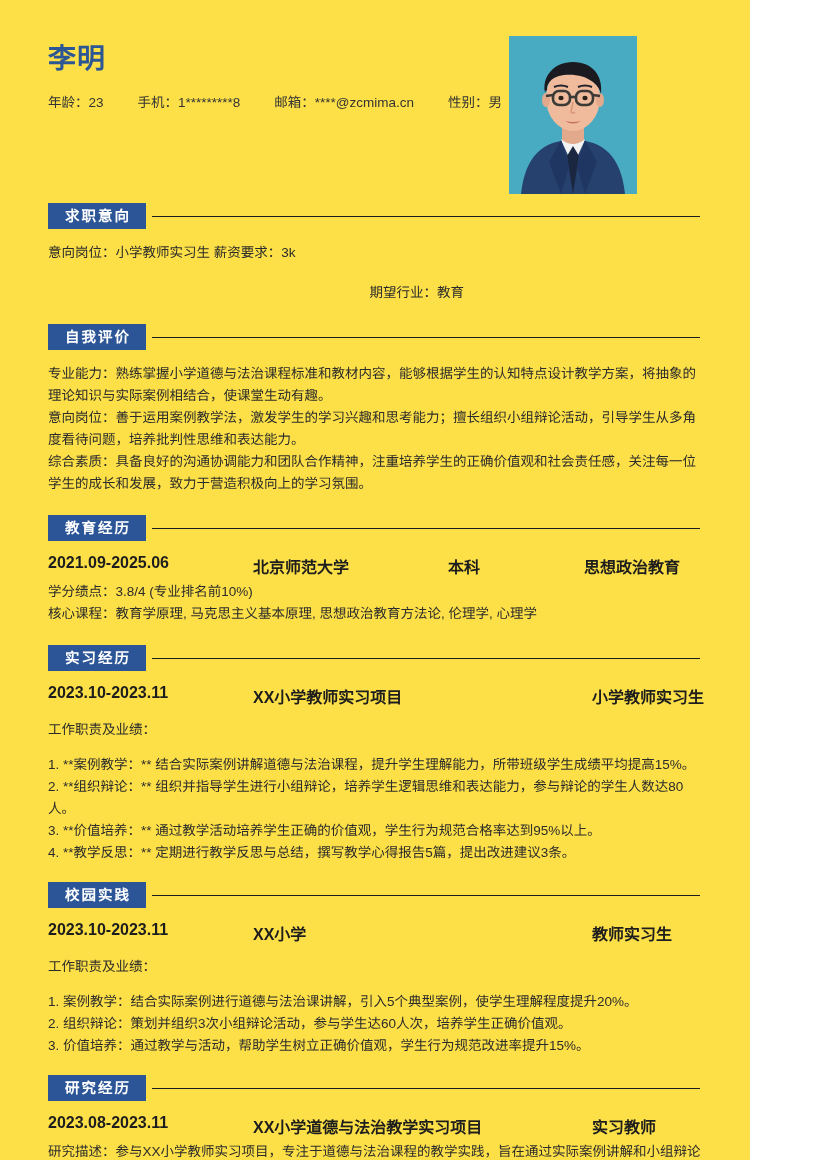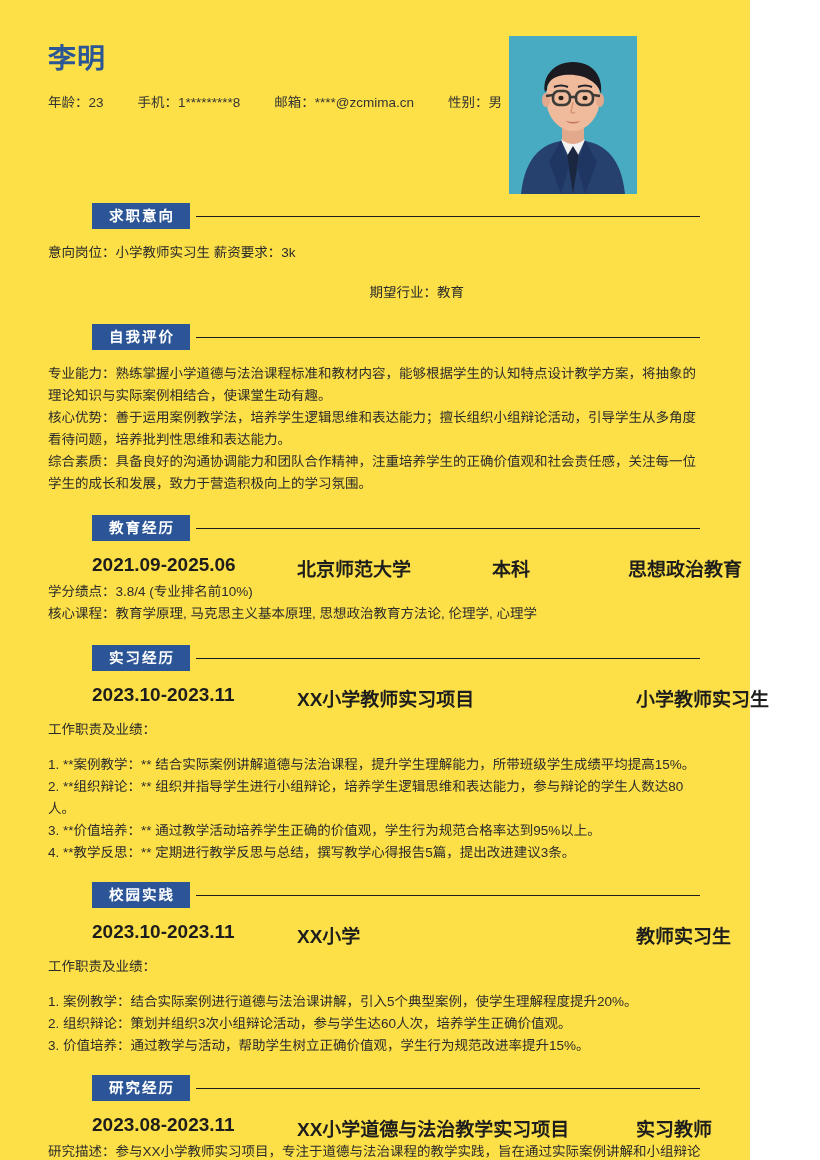--- a/index.html
+++ b/index.html
@@ -77,21 +77,20 @@
     background: #2b5596;
     color: #ffffff;
     font-size: 14.5px;
     font-weight: bold;
     letter-spacing: 2px;
     line-height: 26px;
     height: 26px;
     padding: 0 15px 0 17px;
     white-space: nowrap;
     box-sizing: border-box;
-    margin-left: 44px;
   }
   .sec-rule {
     flex: 1;
     height: 0;
     border-top: 1px solid #1c1c1c;
     margin-left: 6px;
     margin-right: 2px;
   }
 
   
@@ -111,25 +110,24 @@
     color: #2b2b2b;
     padding-bottom: 20px;
   }
   .intent-left { white-space: nowrap; }
   .intent-right { margin-left: 74px; white-space: nowrap; margin-top: 40px; }
 
   
   .exp-row {
     position: relative;
     height: 21px;
-    font-size: 19px;
+    font-size: 16px;
     font-weight: bold;
     color: #1d1d1d;
     margin-bottom: 6px;
-    margin-left: 44px;
   }
   .exp-row > span { position: absolute; top: 0; white-space: nowrap; }
   .col-date  { left: 0; }
   .col-org   { left: 205px; }
   .col-deg   { left: 400px; }
   .col-major { left: 536px; }
   .col-role-far { left: 544px; }
 
   .detail-list .para { margin: 0; }
   .sub-label {
@@ -209,21 +207,21 @@
     </div>
   </div>
 
   <div class="section">
     <div class="sec-head">
       <div class="sec-badge">自我评价</div>
       <div class="sec-rule"></div>
     </div>
     <div class="pad-bottom-20">
       <p class="para">专业能力：熟练掌握小学道德与法治课程标准和教材内容，能够根据学生的认知特点设计教学方案，将抽象的理论知识与实际案例相结合，使课堂生动有趣。</p>
-      <p class="para">核心优势：善于运用案例教学法，培养学生逻辑思维和表达能力；擅长组织小组辩论活动，引导学生从多角度看待问题，培养批判性思维和表达能力。</p>
+      <p class="para">意向岗位：善于运用案例教学法，激发学生的学习兴趣和思考能力；擅长组织小组辩论活动，引导学生从多角度看待问题，培养批判性思维和表达能力。</p>
       <p class="para">综合素质：具备良好的沟通协调能力和团队合作精神，注重培养学生的正确价值观和社会责任感，关注每一位学生的成长和发展，致力于营造积极向上的学习氛围。</p>
     </div>
   </div>
 
   <div class="section">
     <div class="sec-head">
       <div class="sec-badge">教育经历</div>
       <div class="sec-rule"></div>
     </div>
     <div class="exp-row">

